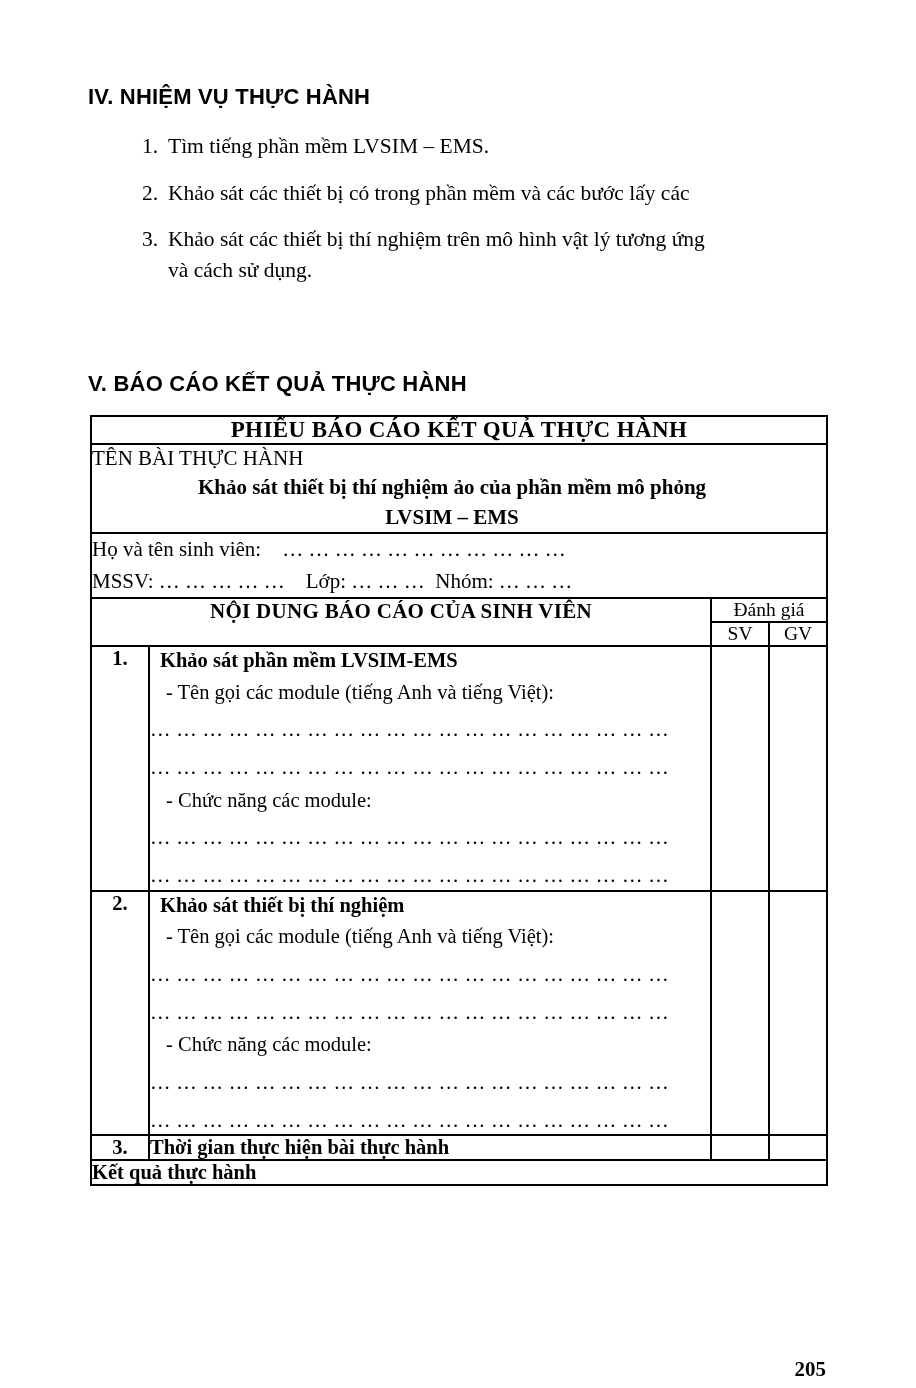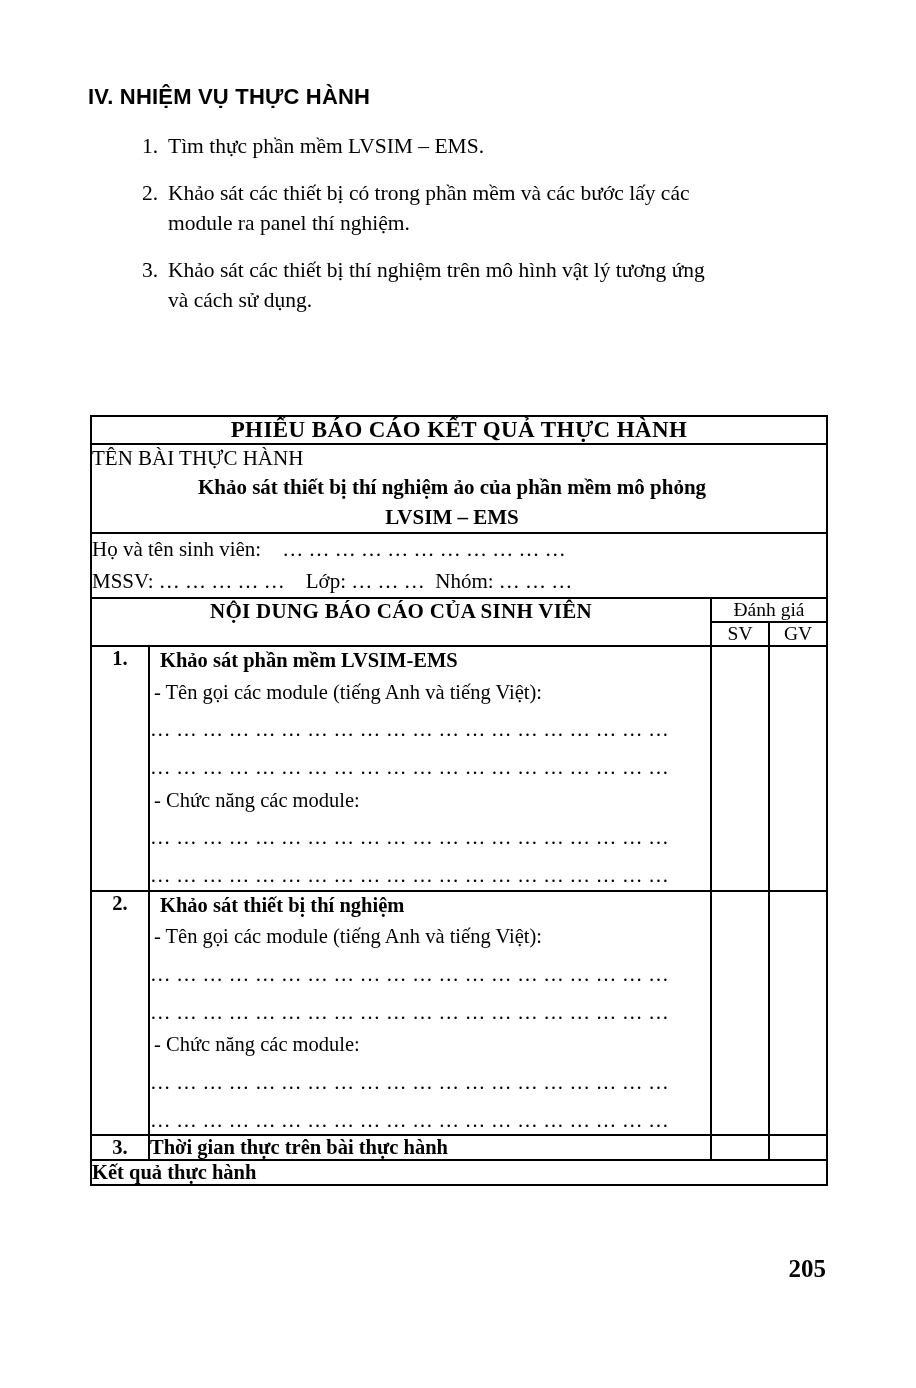--- a/index.html
+++ b/index.html
@@ -135,21 +135,21 @@
   .item-title {
     font-weight: bold;
     font-size: 20.5px;
     line-height: 1.3;
     padding-left: 10px;
     margin-bottom: 3px;
   }
   .item-sub {
     font-size: 20.5px;
     line-height: 1.35;
-    padding-left: 4px;
+    padding-left: 16px;
     margin-top: 5px;
   }
   .dots {
     font-size: 20.5px;
     line-height: 1.35;
     letter-spacing: 0.3px;
     margin-top: 10px;
     white-space: nowrap;
     overflow: hidden;
   }
@@ -162,59 +162,59 @@
   .result-cell {
     font-weight: bold;
     font-size: 20.5px;
     padding: 6px 8px 8px 10px;
   }
 
   
   #page-number {
     position: absolute;
     right: 90px;
-    top: 1255px;
-    font-weight: bold;
-    font-size: 25px;
+    top: 1357px;
+    font-weight: bold;
+    font-size: 21px;
   }
 </style>
 </head>
 <body>
 
 <div class="page">
 
   <div class="section-heading" id="heading-iv">IV. NHIỆM VỤ THỰC HÀNH</div>
 
   <div class="task-list">
 
     <div class="task-item">
       <span class="task-num">1.</span>
       <span class="task-text">
-        <span>Tìm thực phần mềm LVSIM – EMS.</span>
+        <span>Tìm tiếng phần mềm LVSIM – EMS.</span>
       </span>
     </div>
 
     <div class="task-item">
       <span class="task-num">2.</span>
       <span class="task-text">
         <span>Khảo sát các thiết bị có trong phần mềm và các bước lấy các</span>
-        <span class="l2">module ra panel thí nghiệm.</span>
       </span>
     </div>
 
     <div class="task-item">
       <span class="task-num">3.</span>
       <span class="task-text">
         <span>Khảo sát các thiết bị thí nghiệm trên mô hình vật lý tương ứng</span>
         <span class="l2">và cách sử dụng.</span>
       </span>
     </div>
 
   </div>
 
+  <div class="section-heading" id="heading-v">V. BÁO CÁO KẾT QUẢ THỰC HÀNH</div>
 
   <table class="report-table">
     <colgroup>
       <col style="width:58px">
       <col style="width:562px">
       <col style="width:58px">
       <col style="width:58px">
     </colgroup>
     <tbody>
 
@@ -271,21 +271,21 @@
           <div class="item-sub">- Chức năng các module:</div>
           <div class="dots">… … … … … … … … … … … … … … … … … … … …</div>
           <div class="dots">… … … … … … … … … … … … … … … … … … … …</div>
         </td>
         <td></td>
         <td></td>
       </tr>
 
       <tr>
         <td class="num-cell">3.</td>
-        <td class="row3-title">Thời gian thực trên bài thực hành</td>
+        <td class="row3-title">Thời gian thực hiện bài thực hành</td>
         <td></td>
         <td></td>
       </tr>
 
       <tr>
         <td colspan="4" class="result-cell">Kết quả thực hành</td>
       </tr>
 
     </tbody>
   </table>

